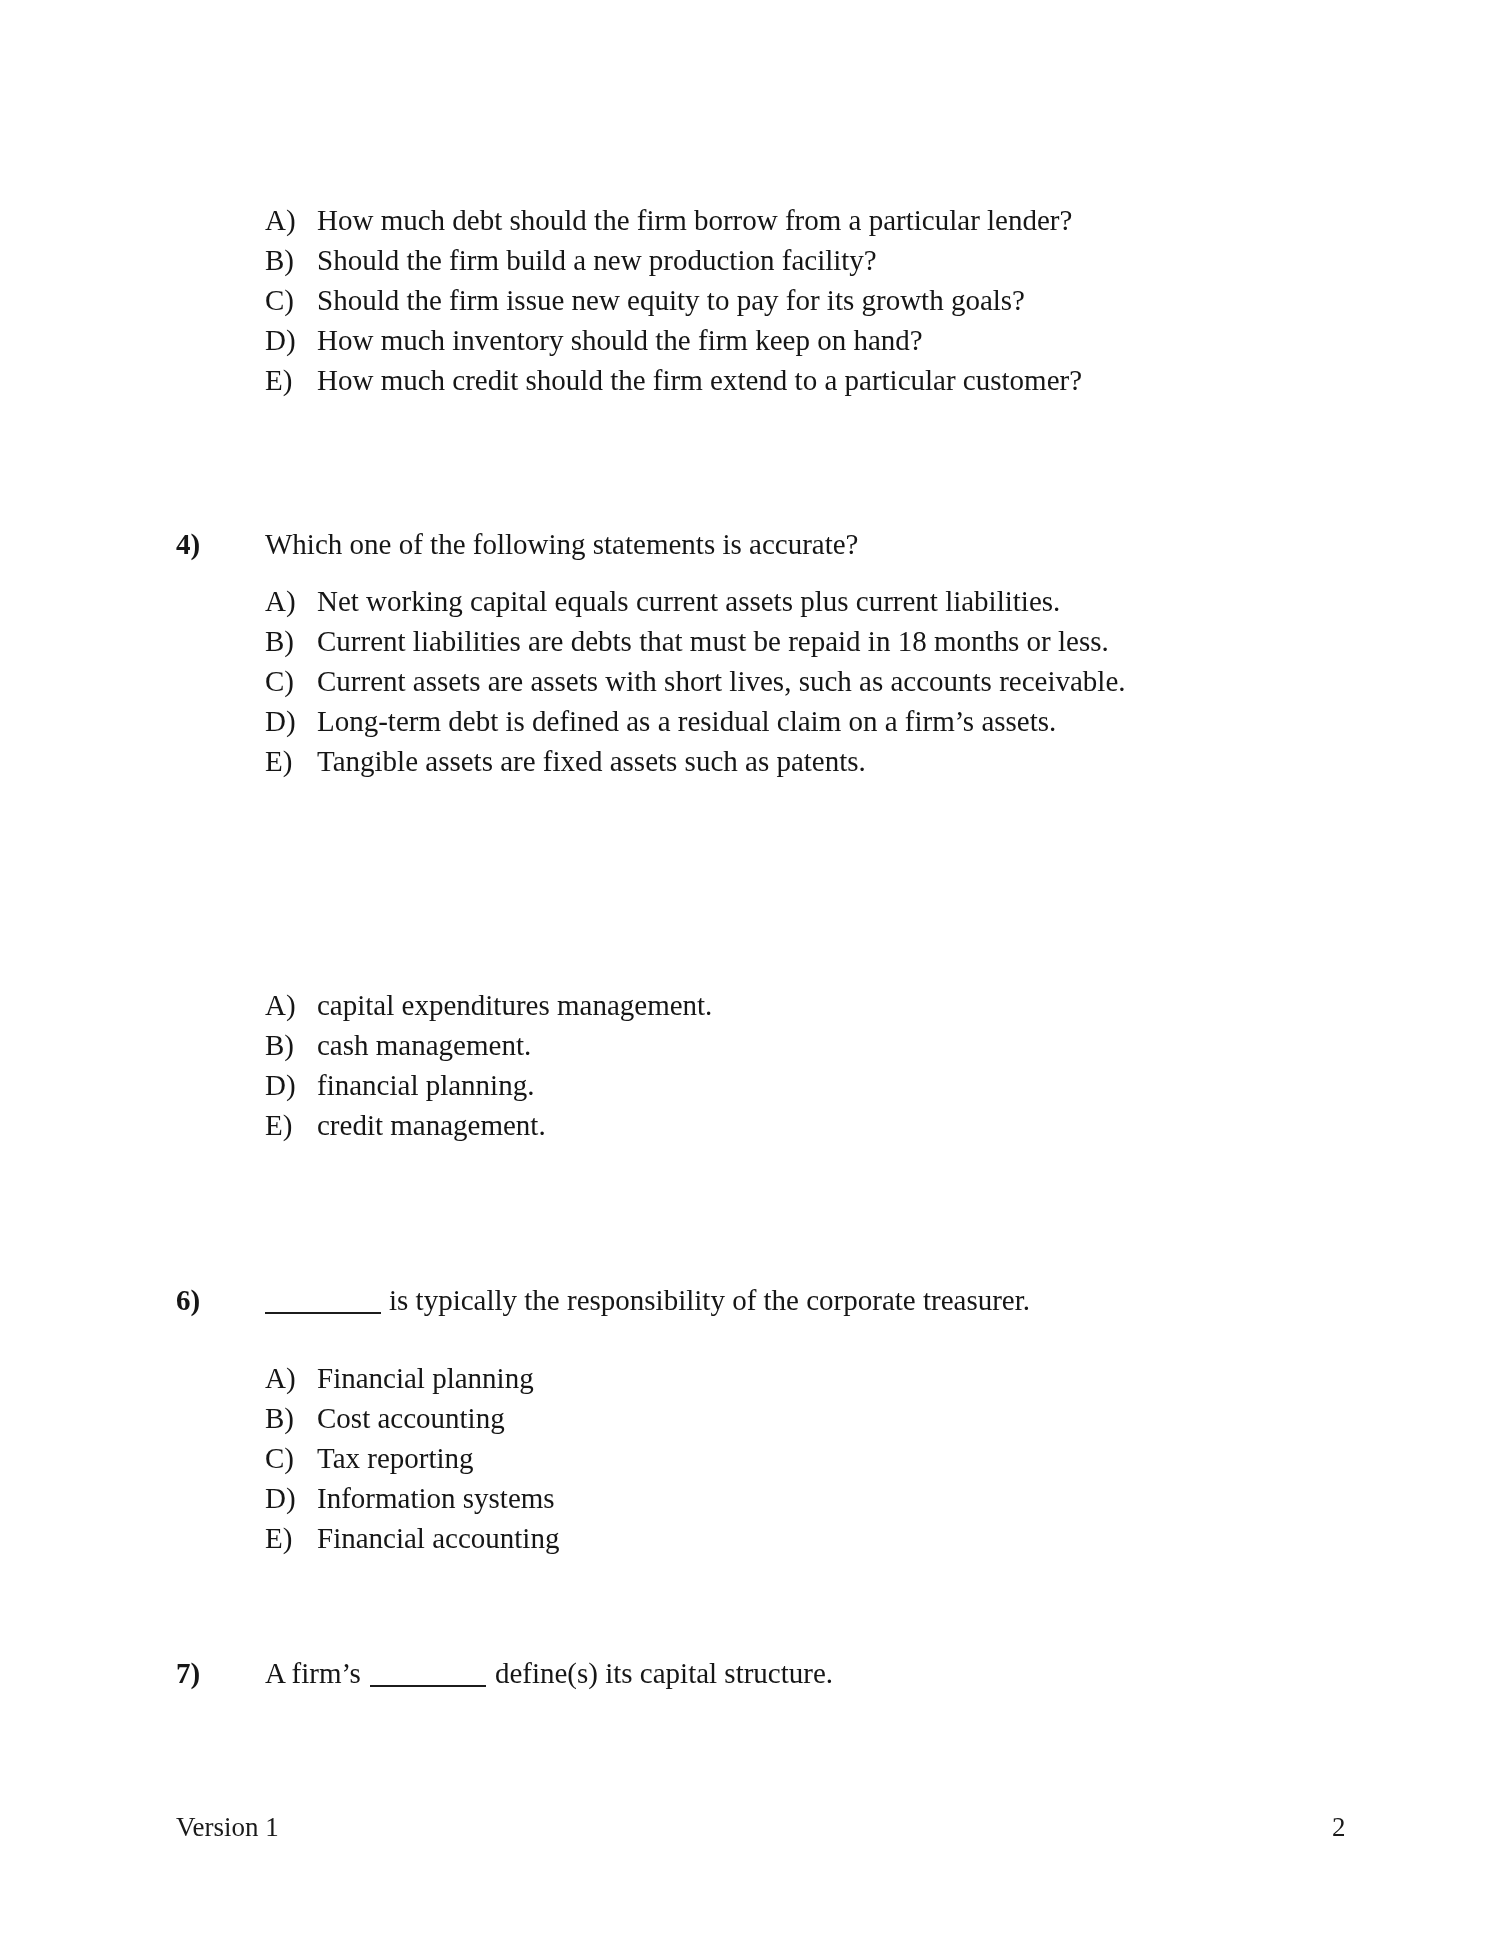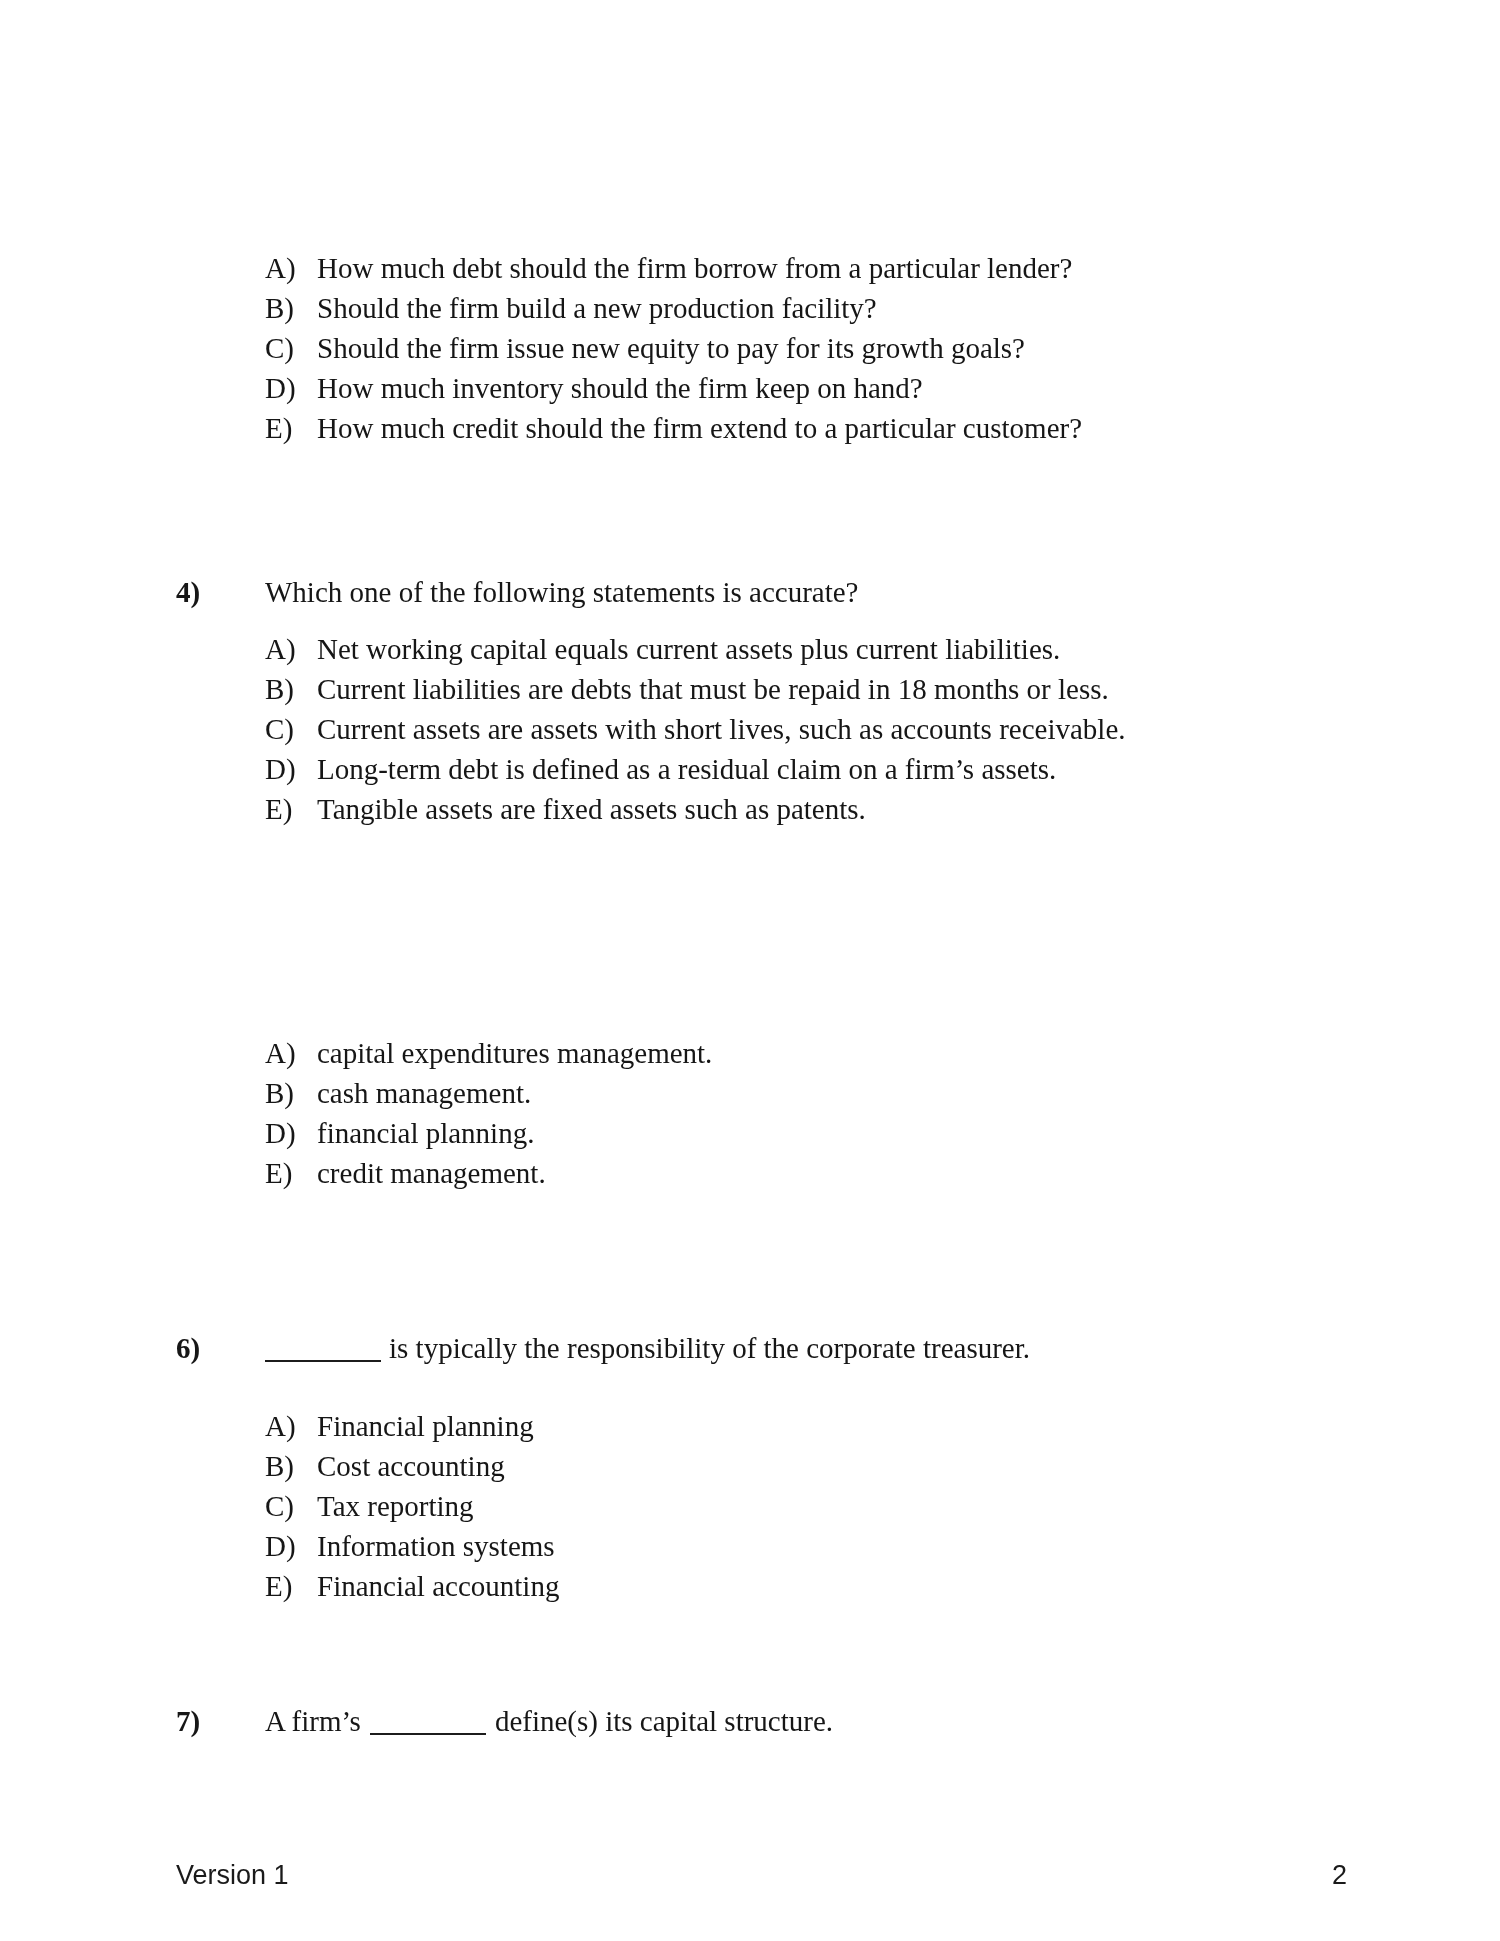--- a/index.html
+++ b/index.html
@@ -5,21 +5,21 @@
   html, body { margin: 0; padding: 0; background: #ffffff; }
   .page {
     position: relative;
     width: 1500px;
     height: 1941px;
     background: #ffffff;
     font-family: "Liberation Serif", serif;
     color: #161616;
     overflow: hidden;
   }
-  .abs { position: absolute; margin-top: 48px; }
+  .abs { position: absolute; }
   .q-line {
     left: 176px;
     font-size: 29px;
     line-height: 40px;
     white-space: nowrap;
   }
   .q-num {
     display: inline-block;
     width: 89px;
     font-weight: bold;
@@ -34,21 +34,21 @@
   .blank {
     display: inline-block;
     width: 116px;
     height: 3px;
     border-bottom: 2px solid #1c1c1c;
     margin-bottom: -4px;
   }
   .blank-q6 { margin-right: 8px; }
   .blank-q7 { margin-left: 9px; margin-right: 9px; }
   .footer-text {
-    font-family: Liberation Sans, sans-serif;
+    font-family: Liberation Serif, serif;
     font-size: 27px;
     line-height: 34px;
     color: #1a1a1a;
   }
 </style>
 </head>
 <body>
 
 <div class="page">
 

